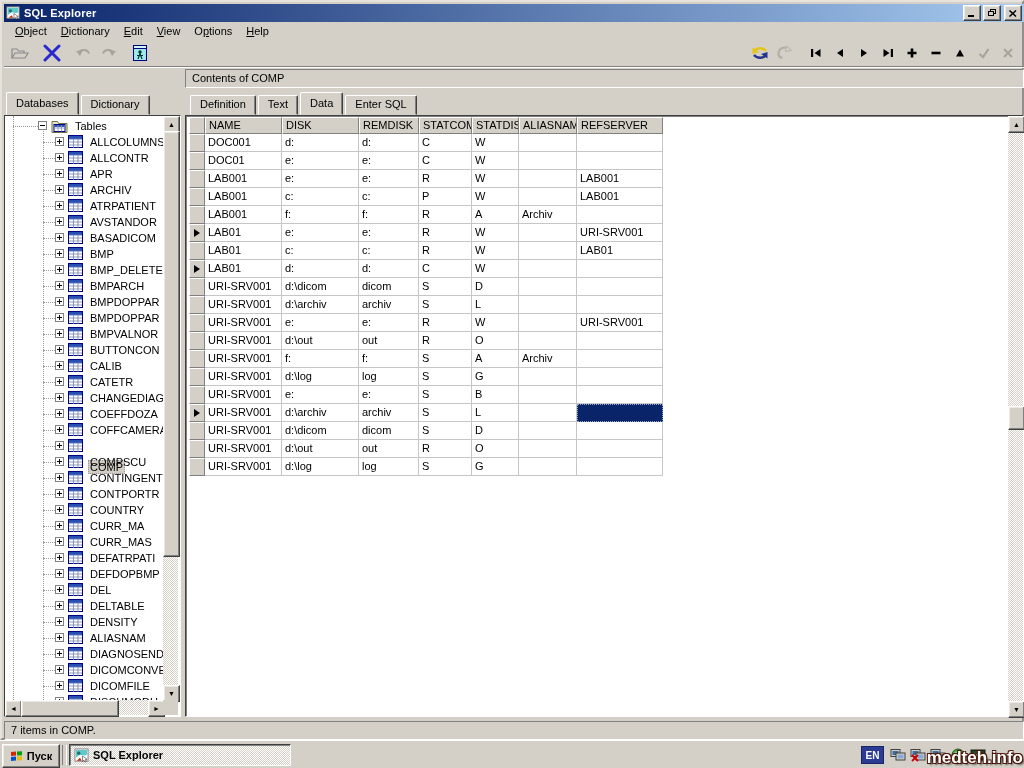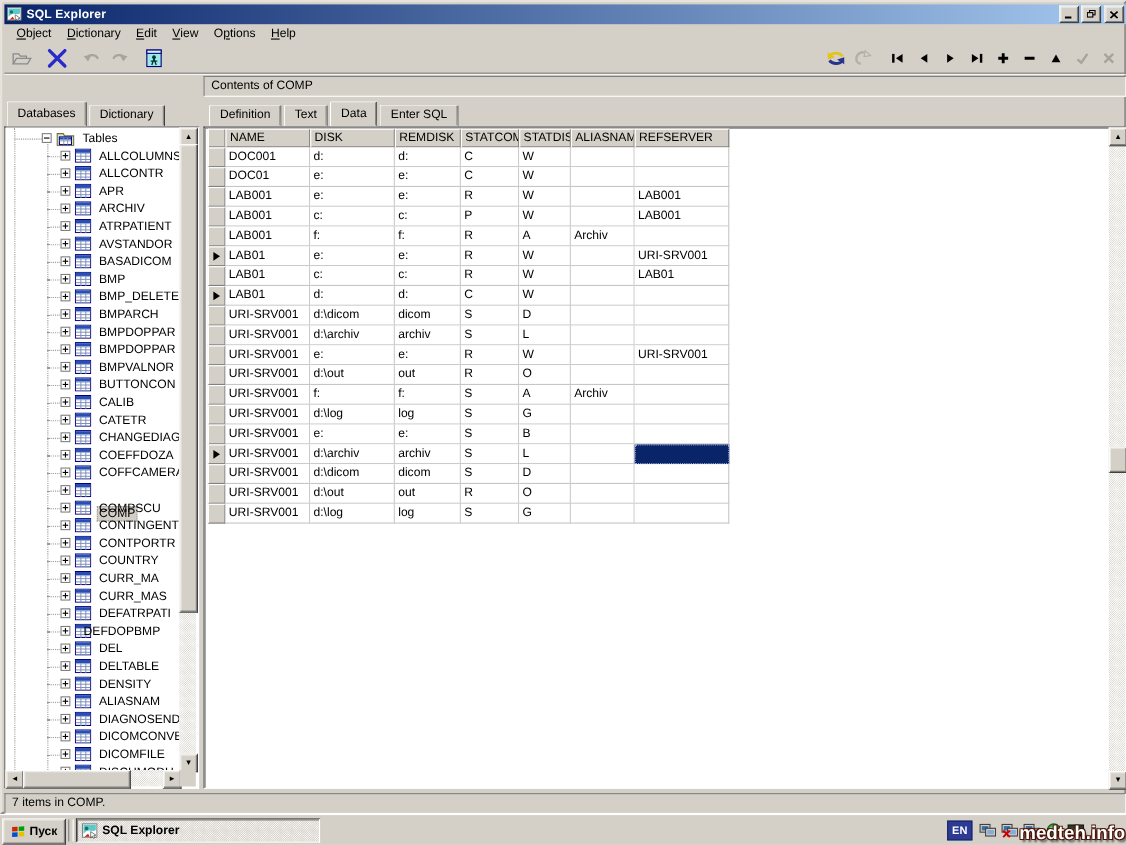--- a/index.html
+++ b/index.html
@@ -544,21 +544,21 @@
       </div>
       <div class="dotline-h" style="left: 38px; top: 458px; width: 12px;"></div>
       <div class="tree-row" style="top: 450px;">
         <span class="expand-box plus" style="left: 50px; top: 3px;"></span>
         <span class="tree-icon" style="left: 63px; top: 1px;"><svg width="15" height="13" viewBox="0 0 15 13">
             <rect x="0.5" y="0.5" width="14" height="12" fill="#fff" stroke="#000080"></rect>
             <rect x="1" y="1" width="13" height="3" fill="#2850B4"></rect>
             <path d="M1 4.5 h13 M1 4.2 h13" stroke="#98A8D8" stroke-width="0.6"></path>
             <path d="M1 7 H14 M1 10 H14 M5.5 4 V13 M10 4 V13" stroke="#8090B8" stroke-width="0.9" fill="none"></path>
           </svg></span>
-        <span class="tree-label" style="left: 69px; top: 1px; text-align: right;">DEFDOPBMP</span>
+        <span class="tree-label" style="left: 83px; top: 1px; text-align: right;">DEFDOPBMP</span>
       </div>
       <div class="dotline-h" style="left: 38px; top: 474px; width: 12px;"></div>
       <div class="tree-row" style="top: 466px;">
         <span class="expand-box plus" style="left: 50px; top: 3px;"></span>
         <span class="tree-icon" style="left: 63px; top: 1px;"><svg width="15" height="13" viewBox="0 0 15 13">
             <rect x="0.5" y="0.5" width="14" height="12" fill="#fff" stroke="#000080"></rect>
             <rect x="1" y="1" width="13" height="3" fill="#2850B4"></rect>
             <path d="M1 4.5 h13 M1 4.2 h13" stroke="#98A8D8" stroke-width="0.6"></path>
             <path d="M1 7 H14 M1 10 H14 M5.5 4 V13 M10 4 V13" stroke="#8090B8" stroke-width="0.9" fill="none"></path>
           </svg></span>

